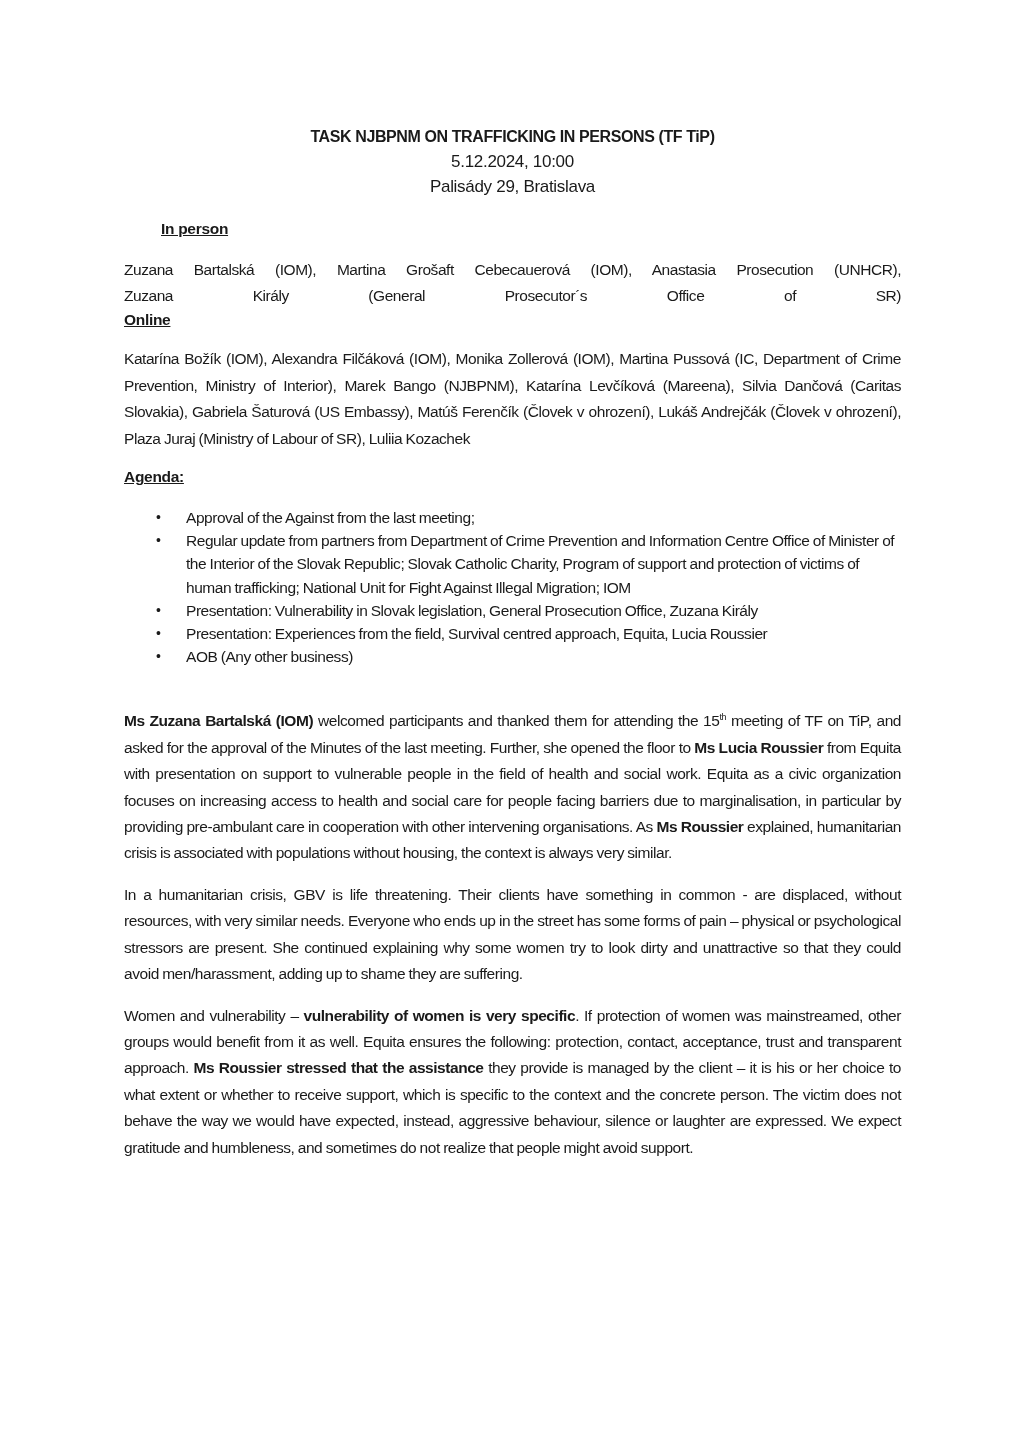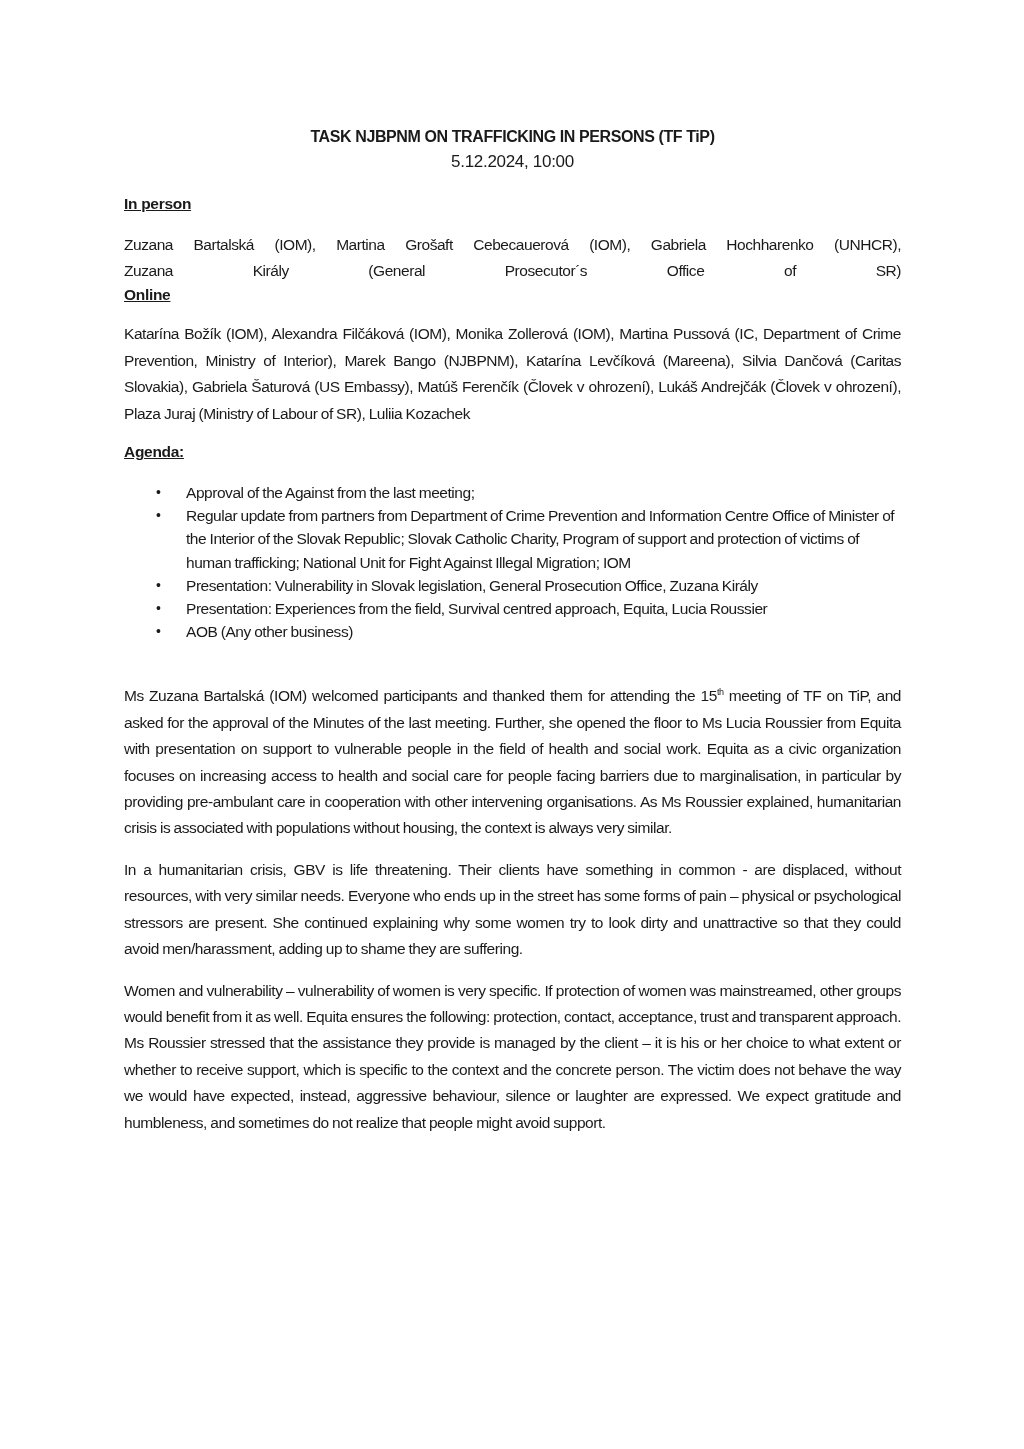--- a/index.html
+++ b/index.html
@@ -16,45 +16,46 @@
   .subtitle {
     text-align: center; font-size: 17px; line-height: 25px;
     letter-spacing: -0.3px; margin: 0;
   }
   .label { font-weight: bold; font-size: 15.5px; margin: 0; line-height: 22px; letter-spacing: -0.3px; }
   .u { text-decoration: underline; }
   .p {
     font-size: 15.5px; line-height: 26.4px; text-align: justify;
     margin: 0; letter-spacing: -0.45px; word-spacing: -0.5px;
   }
-  .p b { font-weight: normal; }
+  .p b { font-weight: bold; }
   sup { font-size: 9px; line-height: 0; }
   ul.agenda { margin: 0; padding: 0 0 0 62px; list-style: none; }
   ul.agenda li {
     position: relative; font-size: 15.5px; line-height: 23.2px;
     letter-spacing: -0.45px; word-spacing: -0.5px;
   }
   ul.agenda li .bullet {
     position: absolute; left: -30px; top: 0; font-size: 14px;
   }
   .justify-last { text-align-last: justify; }
 </style>
 </head>
 <body>
 
 <div class="page">
 
   <p class="title">TASK NJBPNM ON TRAFFICKING IN PERSONS (TF TiP)</p>
   <p class="subtitle">5.12.2024, 10:00</p>
+  <p class="subtitle">Palisády 29, Bratislava</p>
 
 
-  <p class="label u" style="margin-top:19px;">In person</p>
+  <p class="label u" style="margin-top:19px;margin-left:37px;">In person</p>
 
   <div style="margin-top:17px;">
-    <p class="p justify-last">Zuzana Bartalská (IOM), Martina Grošaft Cebecauerová (IOM), Gabriela Hochharenko (UNHCR),</p>
+    <p class="p justify-last">Zuzana Bartalská (IOM), Martina Grošaft Cebecauerová (IOM), Anastasia Prosecution (UNHCR),</p>
     <p class="p justify-last" style="line-height:26px;">Zuzana Király (General Prosecutor´s Office of SR)</p>
   </div>
 
   <p class="label u" style="margin-top:0px;">Online</p>
 
   <p class="p" style="margin-top:15px;">Katarína Božík (IOM), Alexandra Filčáková (IOM), Monika Zollerová (IOM), Martina Pussová (IC, Department of Crime Prevention, Ministry of Interior), Marek Bango (NJBPNM), Katarína Levčíková (Mareena), Silvia Dančová (Caritas Slovakia), Gabriela Šaturová (US Embassy), Matúš Ferenčík (Človek v ohrození), Lukáš Andrejčák (Človek v ohrození), Plaza Juraj (Ministry of Labour of SR), Luliia Kozachek</p>
 
   <p class="label u" style="margin-top:14px;text-decoration:underline;">Agenda:</p>
 
   <ul class="agenda" style="margin-top:18px;">

